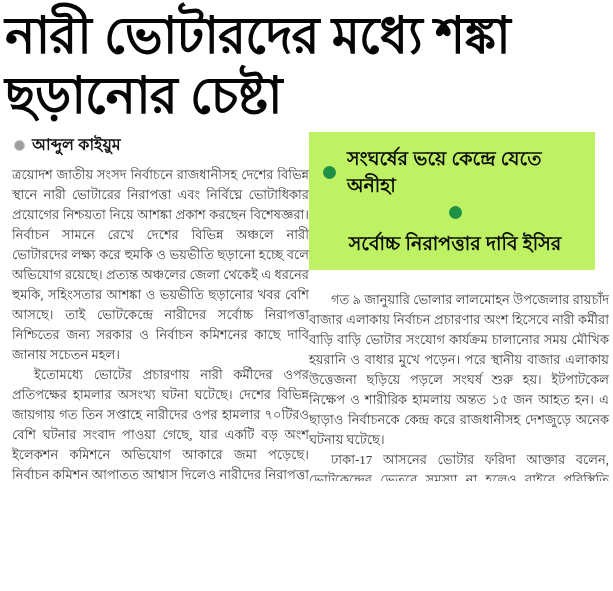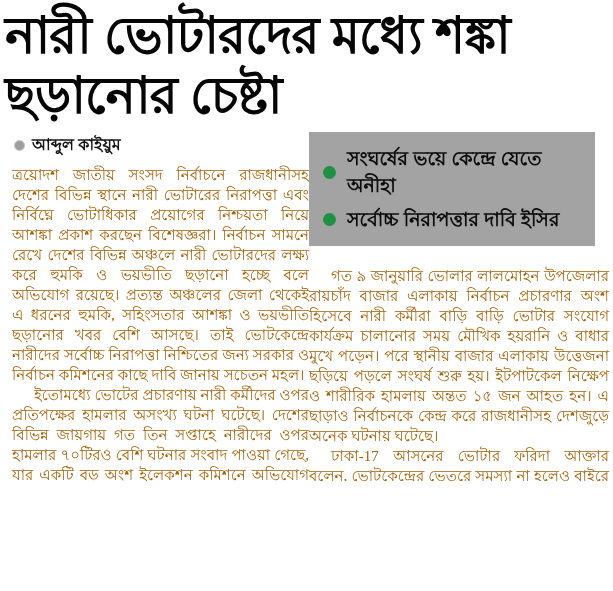--- a/index.html
+++ b/index.html
@@ -42,43 +42,43 @@
   }
   .byline-dot {
     width: 11px;
     height: 11px;
     border-radius: 50%;
     background: #9e9e9e;
     border: 1px solid #c7c7c7;
     flex: 0 0 auto;
   }
   .body-text {
-    font-size: 15px;
+    font-size: 13px;
     line-height: 20px;
     text-align: justify;
-    color: #a16207;
+    color: #404040;
   }
   .body-text p { margin: 0; }
   .indent { text-indent: 22px; }
   .highlight-box {
-    background: #a3a3a3;
+    background: #bef264;
     margin: 2px 14px 20px 0;
     padding: 13px 8px 13px 14px;
   }
   .highlight-item {
     display: flex;
     align-items: center;
     gap: 11px;
     font-family: "Liberation Sans", "DejaVu Sans", sans-serif;
     font-weight: bold;
     font-size: 19px;
     line-height: 27px;
     color: #0b0b0b;
   }
-  .highlight-item + .highlight-item { margin-top: 7px; }
+  .highlight-item + .highlight-item { margin-top: 7px; flex-direction: column; }
   .highlight-bullet {
     width: 13px;
     height: 13px;
     border-radius: 50%;
     background: #1f9144;
     flex: 0 0 auto;
   }
   .jump-square {
     display: inline-block;
     width: 9px;

